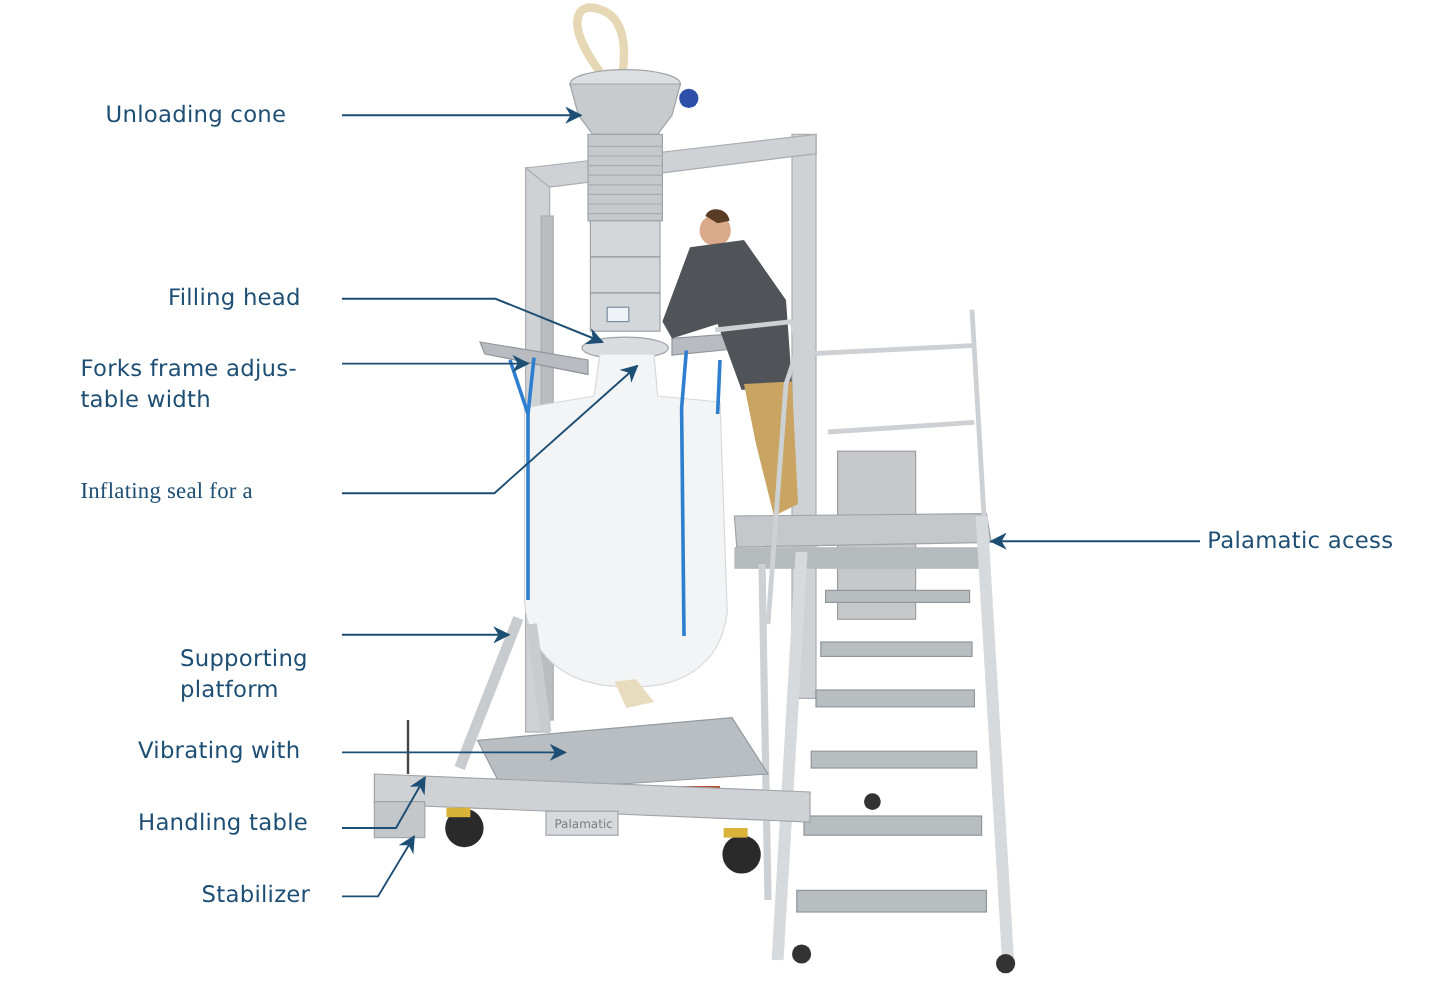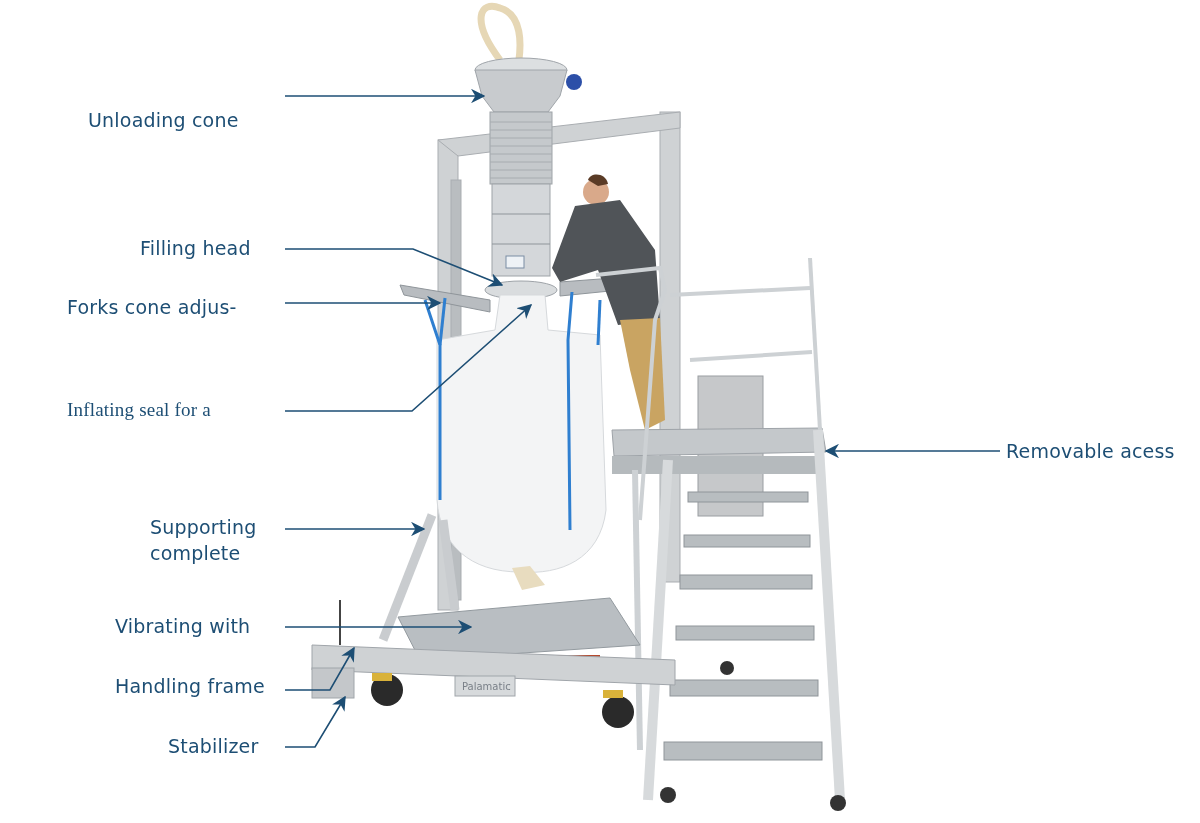--- a/index.html
+++ b/index.html
@@ -142,50 +142,51 @@
       <polyline points="285,303 440,303" marker-end="url(#ah)"></polyline>
       <polyline points="285,411 412,411 531,305" marker-end="url(#ah)"></polyline>
       <polyline points="285,529 424,529" marker-end="url(#ah)"></polyline>
       <polyline points="285,627 471,627" marker-end="url(#ah)"></polyline>
       <polyline points="285,690 330,690 354,648" marker-end="url(#ah)"></polyline>
       <polyline points="285,747 315,747 345,697" marker-end="url(#ah)"></polyline>
       <polyline points="1000,451 826,451" marker-end="url(#ah)"></polyline>
     </g>
   </svg>
 
-  <div class="label" style="left:88px; top:83px;margin-top:24px;">
+  <div class="label" style="left:88px; top:83px;">
     <span>Unloading cone</span>
   </div>
 
   <div class="label right" style="left:140px; top:235px;">
     <span>Filling head</span>
   </div>
 
   <div class="label" style="left:67px; top:294px;">
-    <span>Forks cone adjus-</span>
+    <span>Forks frame adjus-</span>
+    <span>table width</span>
   </div>
 
   <div class="label" style="left:67px; top:397px;font-family:Liberation Serif, serif;">
     <span>Inflating seal for a</span>
   </div>
 
-  <div class="label" style="left:150px; top:514px;">
+  <div class="label" style="left:150px; top:536px;">
     <span>Supporting</span>
-    <span>complete</span>
+    <span>platform</span>
   </div>
 
   <div class="label" style="left:115px; top:613px;">
     <span>Vibrating with</span>
   </div>
 
   <div class="label" style="left:115px; top:673px;">
-    <span>Handling frame</span>
+    <span>Handling table</span>
   </div>
 
   <div class="label" style="left:168px; top:733px;">
     <span>Stabilizer</span>
   </div>
 
   <div class="label" style="left:1006px; top:438px;">
-    <span>Removable acess</span>
+    <span>Palamatic acess</span>
   </div>
 
 </div>
 
 </body></html>

